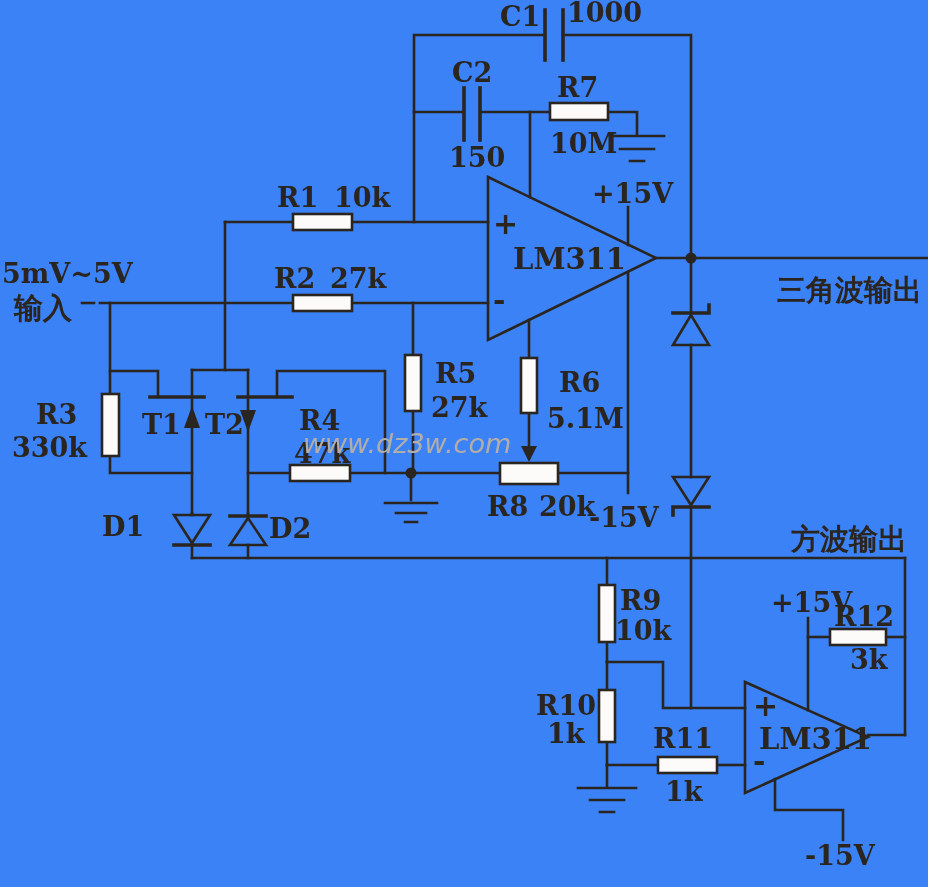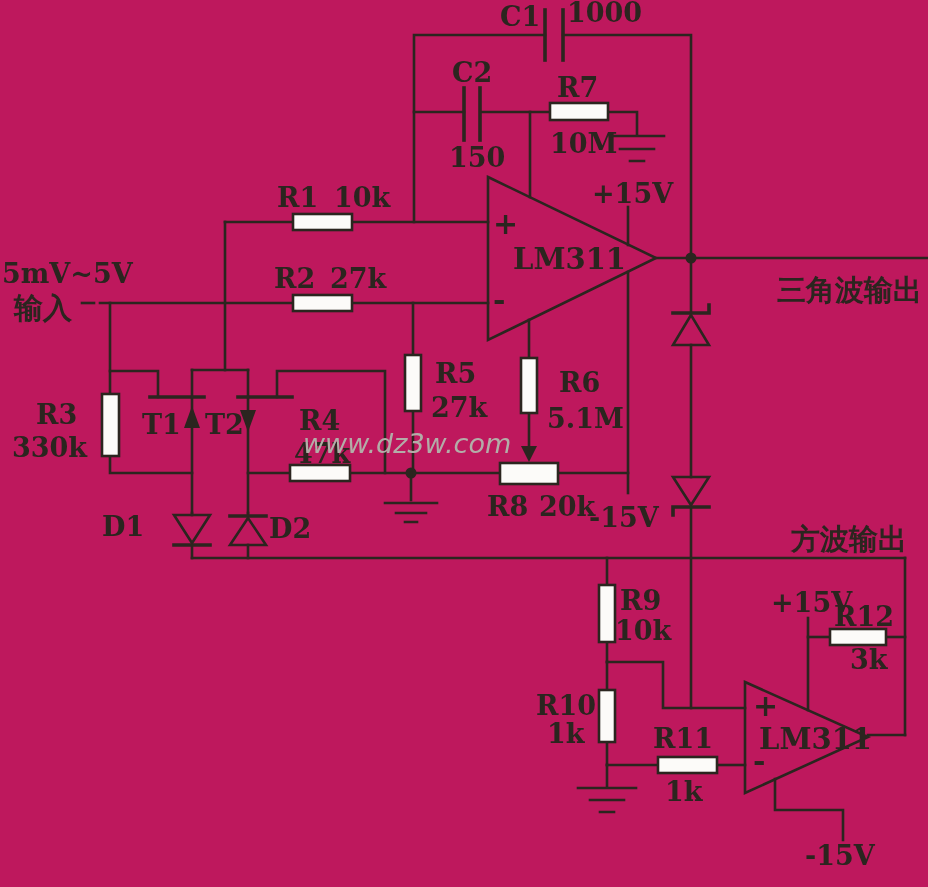--- a/index.html
+++ b/index.html
@@ -1,16 +1,16 @@
 <!DOCTYPE html>
 <html><head>
 <meta charset="utf-8">
 <style>
   html,body { margin:0; padding:0; background:#ffffff; }
-  #stage { position:relative; width:928px; height:887px; background:#be185d; overflow:hidden; }
+  #stage { position:relative; width:928px; height:887px; background:#3b82f6; overflow:hidden; }
   svg text { font-family:"DejaVu Serif","Liberation Serif",serif; font-weight:bold; fill:#2b251f; }
   .wire   { stroke:#2b251f; stroke-width:2.6; fill:none; stroke-linecap:square; stroke-linejoin:miter; }
   .thick  { stroke:#2b251f; stroke-width:3.6; fill:none; stroke-linecap:square; }
   .comp   { stroke:#2b251f; stroke-width:2.6; fill:#fcfbf9; }
   .hollow { stroke:#2b251f; stroke-width:2.6; fill:none; stroke-linejoin:miter; }
   .fillink{ fill:#2b251f; stroke:none; }
   .lbl  { font-size:27px; }
   .big  { font-size:29px; }
   .sign { font-size:30px; }
   .cn   { font-size:29px; }

